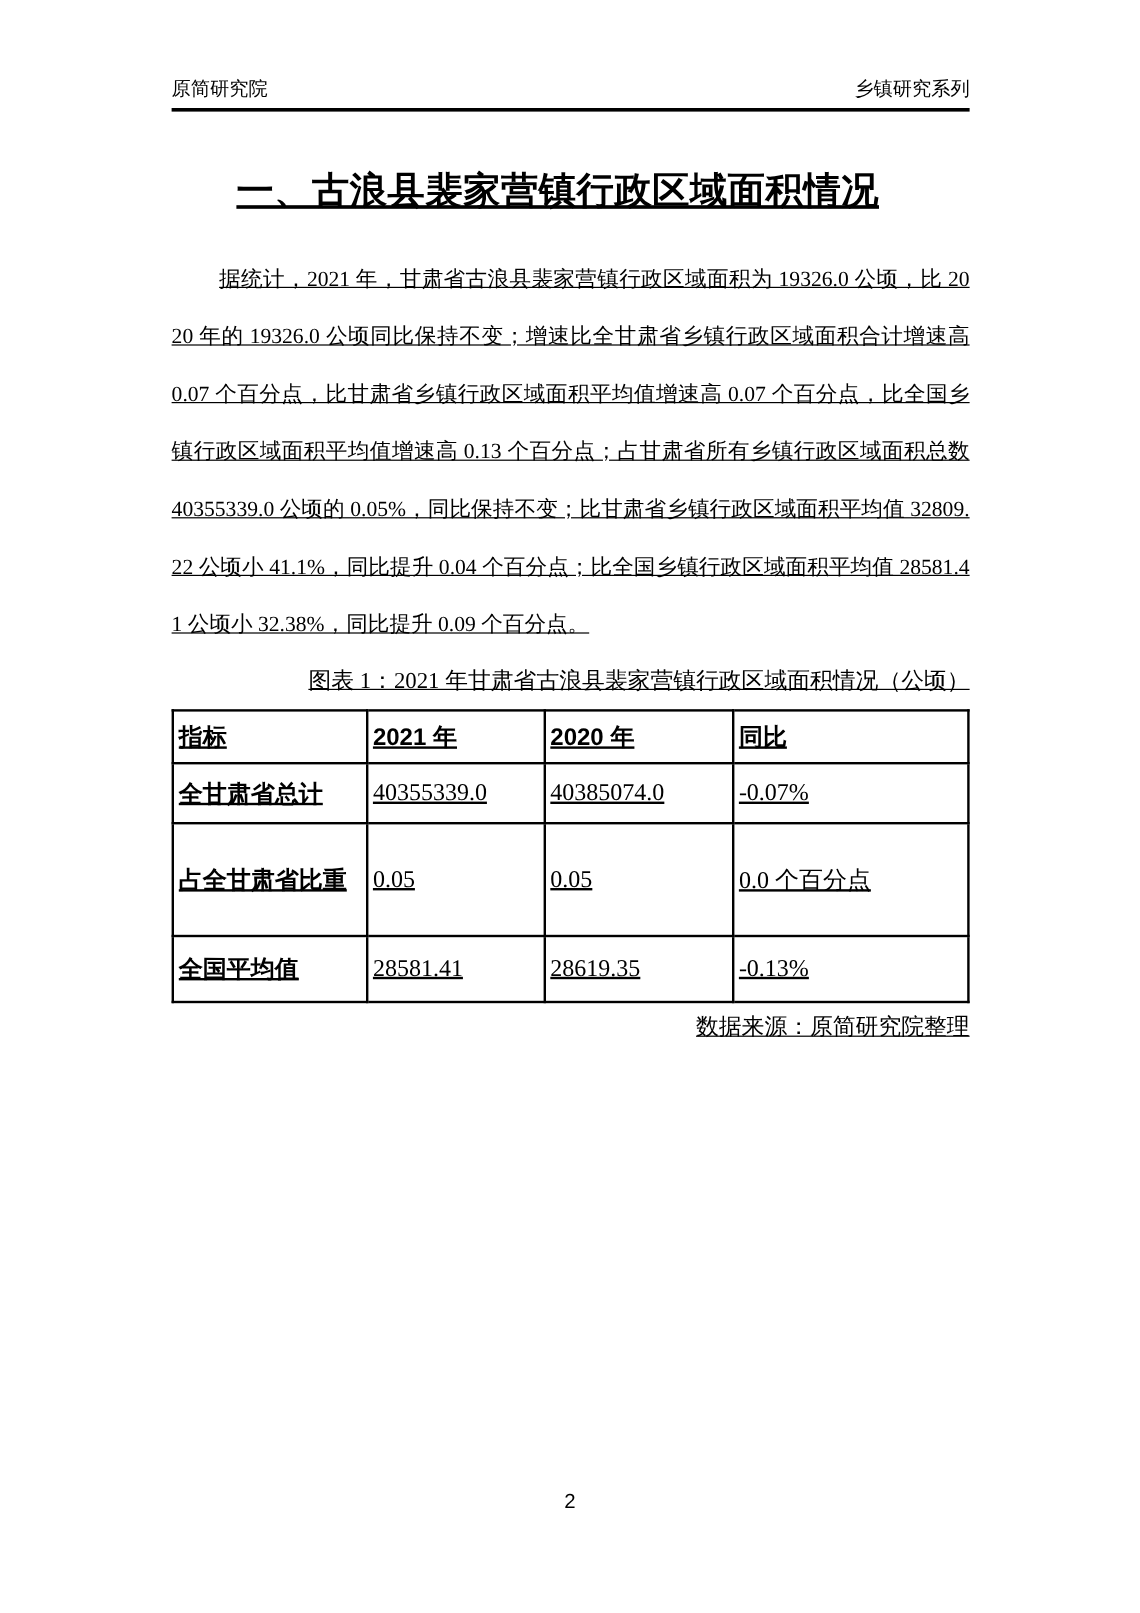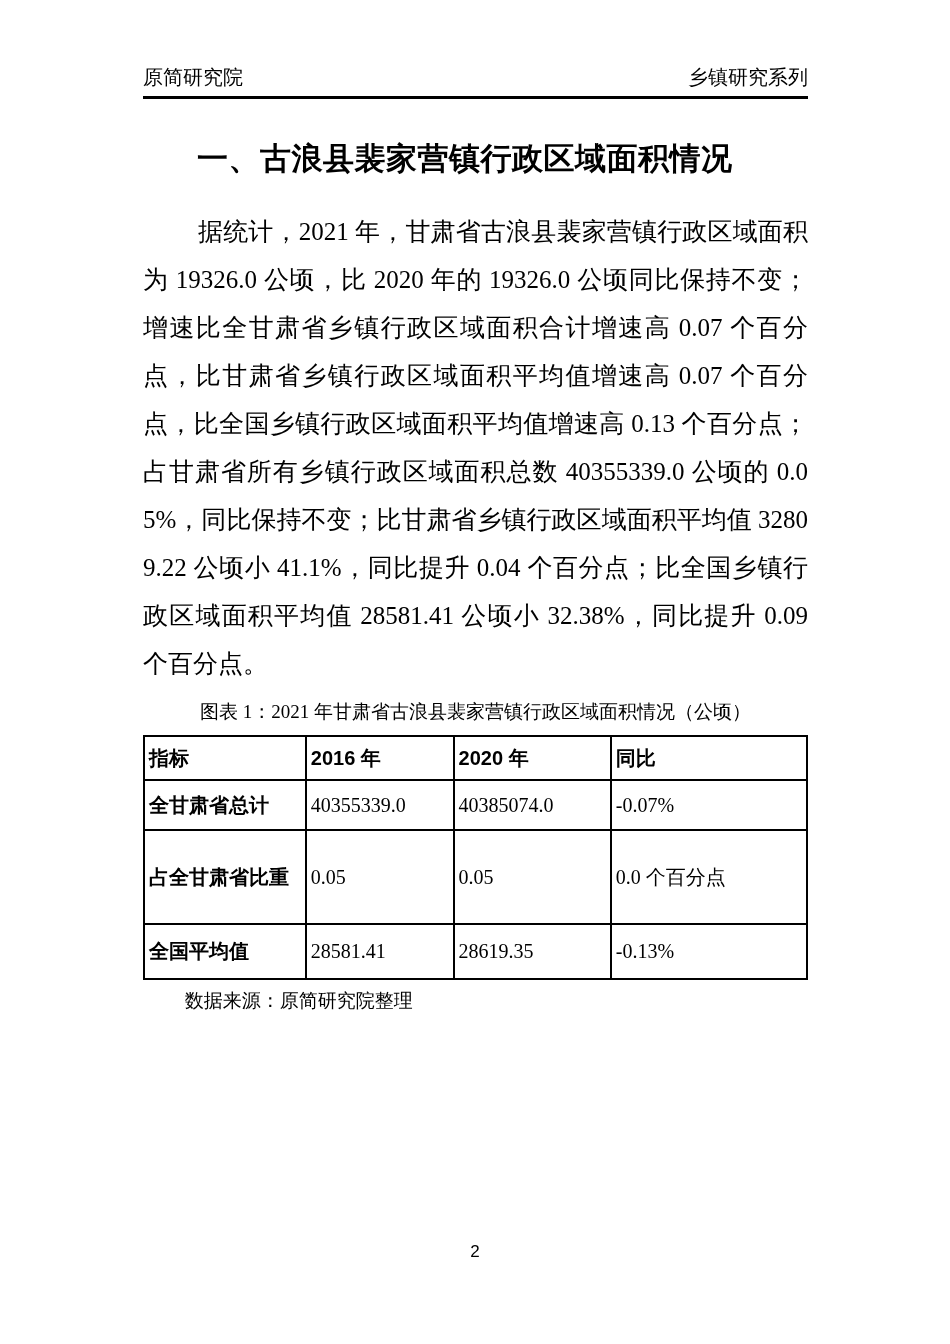--- a/index.html
+++ b/index.html
@@ -17,52 +17,53 @@
   
   .running-header {
     position: absolute;
     top: 64px;
     left: 143px;
     width: 665px;
     display: flex;
     justify-content: space-between;
     align-items: flex-end;
     font-family: "Liberation Sans", "DejaVu Sans", sans-serif;
-    font-size: 20px;
+    font-size: 16px;
     color: #000000;
     border-bottom: 3px solid #000000;
     padding-bottom: 5px;
   }
   
   .main {
     position: absolute;
     top: 138px;
     left: 143px;
     width: 665px;
+    text-decoration: underline;
   }
   .doc-title {
     font-family: "Liberation Sans", "DejaVu Sans", sans-serif;
     font-size: 31px;
     font-weight: bold;
     line-height: 42px;
     padding-left: 54px;
     letter-spacing: 0.5px;
     white-space: nowrap;
   }
   .body-paragraph {
     margin-top: 28px;
-    font-size: 25px;
+    font-size: 18px;
     line-height: 48px;
     text-align: justify;
     text-indent: 2.2em;
     word-break: break-all;
   }
   .table-caption {
     margin-top: 10px;
-    text-align: center;
+    text-align: right;
     font-size: 19px;
     line-height: 28px;
   }
   table.data-table {
     margin-top: 9px;
     width: 665px;
     border-collapse: collapse;
     table-layout: fixed;
   }
   .data-table col.c1 { width: 24.4%; }
@@ -92,20 +93,21 @@
   .data-table tbody tr:nth-child(1) { height: 50px; }
   .data-table tbody tr:nth-child(2) { height: 94px; }
   .data-table tbody tr:nth-child(3) { height: 55px; }
   .data-table tbody tr:nth-child(4) { height: 75px; }
   .data-table tbody tr:nth-child(5) { height: 55px; }
   .data-source {
     margin-top: 7px;
     font-size: 19px;
     line-height: 28px;
     text-indent: 2.2em;
+    text-align: right;
   }
   .page-number {
     position: absolute;
     top: 1242px;
     left: 0;
     width: 100%;
     text-align: center;
     font-family: "Liberation Sans", "DejaVu Sans", sans-serif;
     font-size: 17px;
   }
@@ -131,21 +133,21 @@
     <table class="data-table">
       <colgroup>
         <col class="c1">
           <col class="c2">
           <col class="c3">
           <col class="c4">
       </colgroup>
       <thead>
         <tr>
           <th>指标</th>
-          <th>2016 年</th>
+          <th>2021 年</th>
           <th>2020 年</th>
           <th>同比</th>
         </tr>
       </thead>
       <tbody>
           <tr>
             <th>全甘肃省总计</th>
             <td>40355339.0</td>
             <td>40385074.0</td>
             <td>-0.07%</td>

